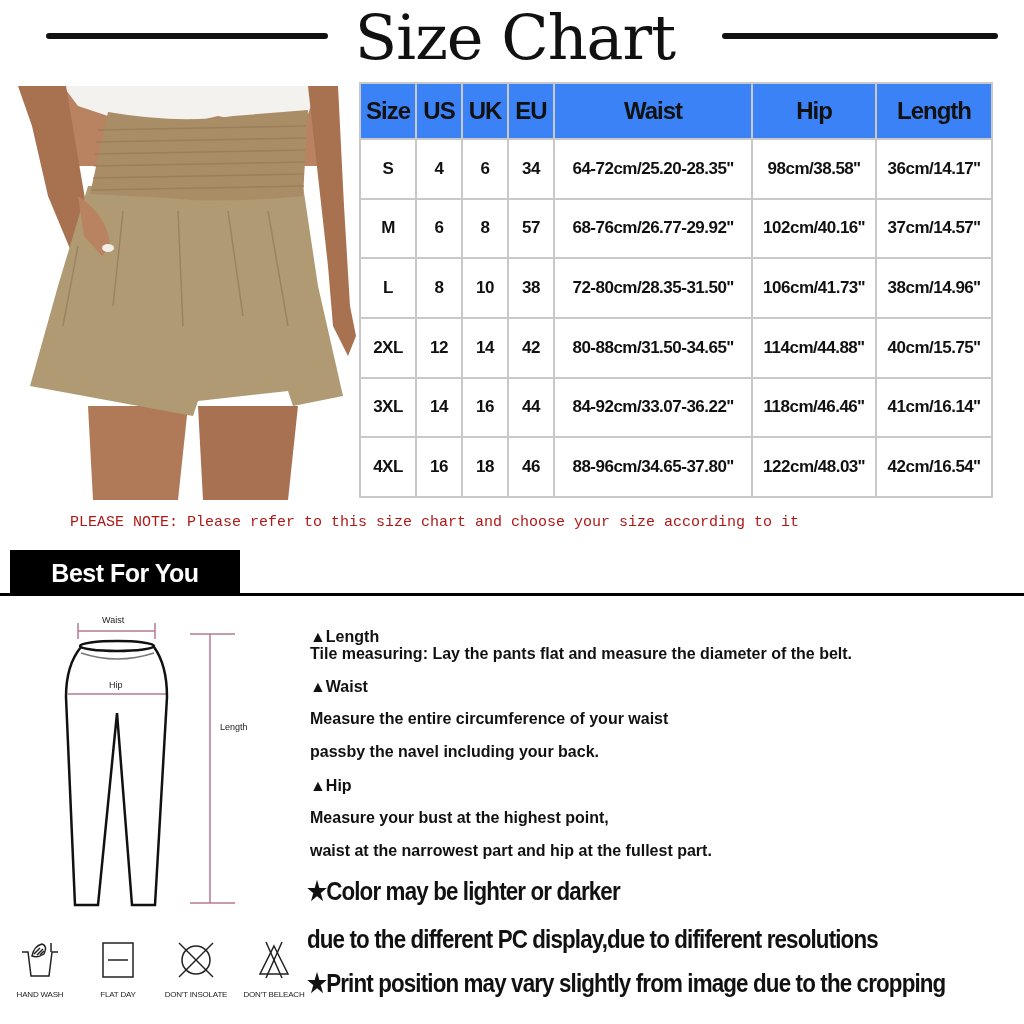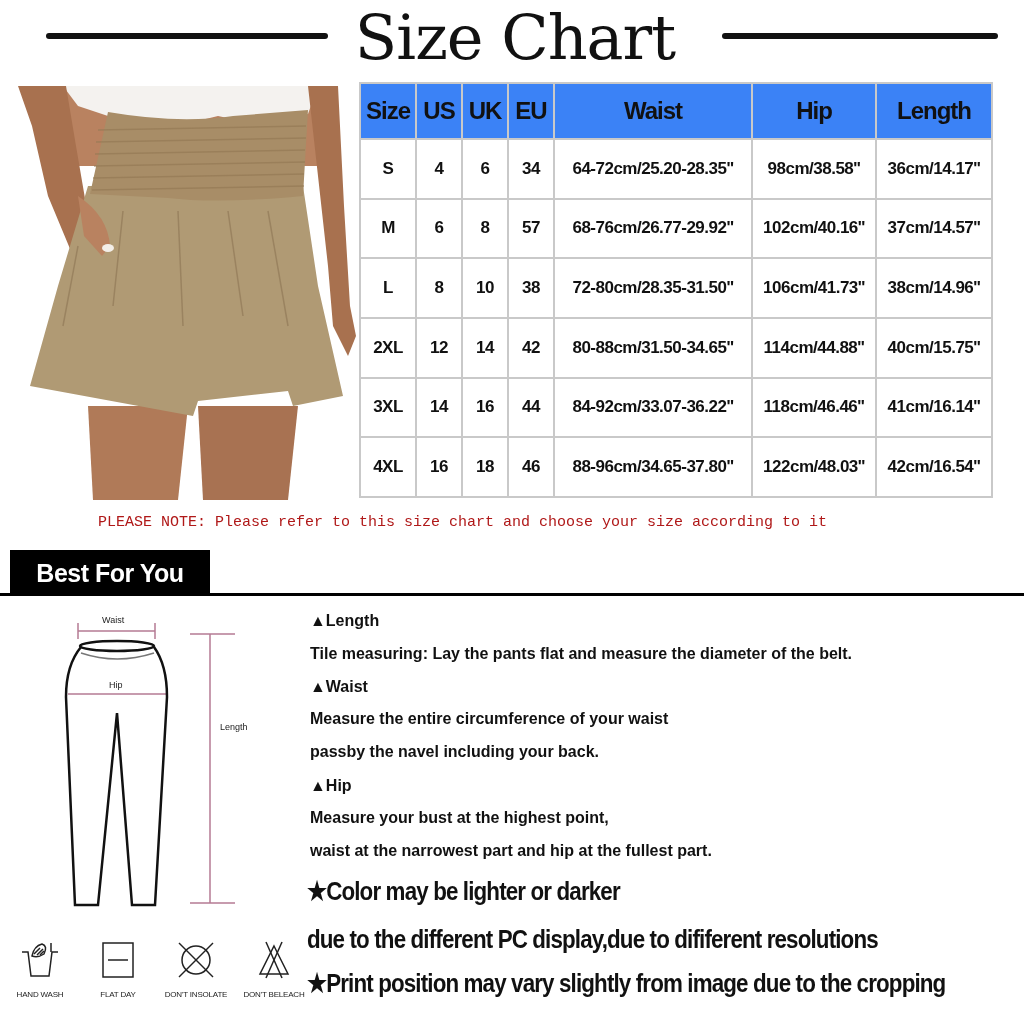--- a/index.html
+++ b/index.html
@@ -34,26 +34,26 @@
   }
   .size-table th {
     background: #3b82f6; height: 54px; font-size: 24px; letter-spacing: -1px;
   }
   .size-table td { height: 43px; font-size: 17px; letter-spacing: -0.5px; background: #fff; }
   .size-table { border: 2px solid #c9c9c9; }
 
   
   .note {
     position: absolute; left: 70px; top: 514px; font-family: "Liberation Mono", monospace;
-    font-size: 15px; color: #b01818; letter-spacing: 0; margin-left: 28px;
+    font-size: 15px; color: #b01818; letter-spacing: 0;
   }
 
   
   .bfy {
-    position: absolute; left: 10px; top: 550px; width: 200px; height: 44px;
+    position: absolute; left: 10px; top: 550px; width: 230px; height: 44px;
     background: #000; color: #fff; font-weight: bold; font-size: 25px;
     line-height: 46px; text-align: center; letter-spacing: -0.5px;
   }
   .bfy-line { position: absolute; left: 0; top: 593px; width: 1024px; height: 3px; background: #000; }
 
   
   .inst { position: absolute; left: 310px; font-weight: bold; color: #111; white-space: nowrap; }
   .inst.h { font-size: 16px; }
   .inst.p { font-size: 16px; }
   .inst.big { font-size: 26px; left: 307px; letter-spacing: -1px; transform: scaleX(0.86); transform-origin: left center; }
@@ -212,21 +212,21 @@
       <ellipse cx="77" cy="41" rx="37" ry="5"></ellipse>
       <path d="M41 42 Q26 60 26 92 L35 300 L58 300 L77 108 L92 300 L115 300 L127 92 Q127 60 114 42"></path>
     </g>
     <path d="M41 48 Q77 60 114 48" fill="none" stroke="#777" stroke-width="1.5"></path>
   </svg>
   <div class="abs" style="left:62px; top:10px; font-size:9px; color:#222;">Waist</div>
   <div class="abs" style="left:69px; top:75px; font-size:9px; color:#222;">Hip</div>
   <div class="abs" style="left:180px; top:117px; font-size:9px; color:#222;">Length</div>
 </div>
 
-<div class="inst h" style="top:612px;">▲Length</div>
+<div class="inst h" style="top:628px;">▲Length</div>
 <div class="inst p" style="top:645px;">Tile measuring: Lay the pants flat and measure the diameter of the belt.</div>
 <div class="inst h" style="top:678px;">▲Waist</div>
 <div class="inst p" style="top:710px;">Measure the entire circumference of your waist</div>
 <div class="inst p" style="top:743px;">passby the navel including your back.</div>
 <div class="inst h" style="top:777px;">▲Hip</div>
 <div class="inst p" style="top:809px;">Measure your bust at the highest point,</div>
 <div class="inst p" style="top:842px;">waist at the narrowest part and hip at the fullest part.</div>
 <div class="inst big" style="top:876px;">★Color may be lighter or darker</div>
 <div class="inst big" style="top:924px;">due to the different PC display,due to dififerent resolutions</div>
 <div class="inst big" style="top:968px;">★Print position may vary slightly from image due to the cropping</div>

